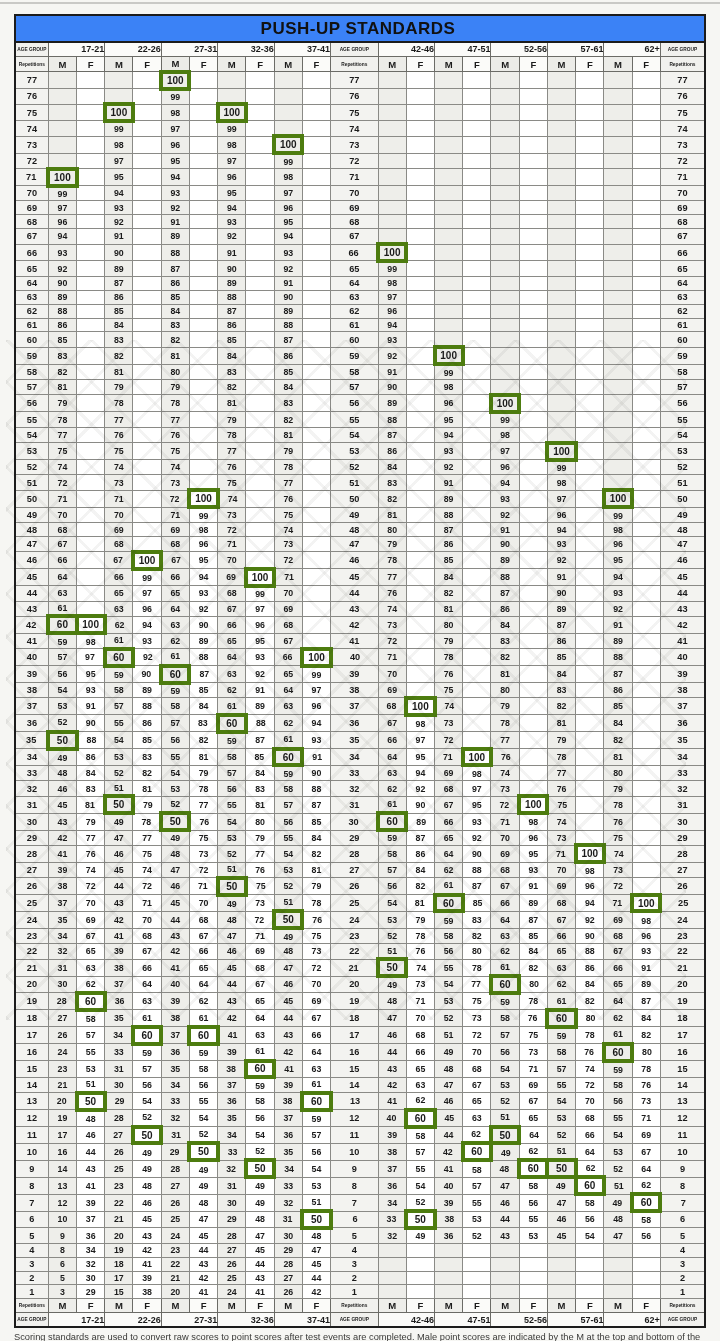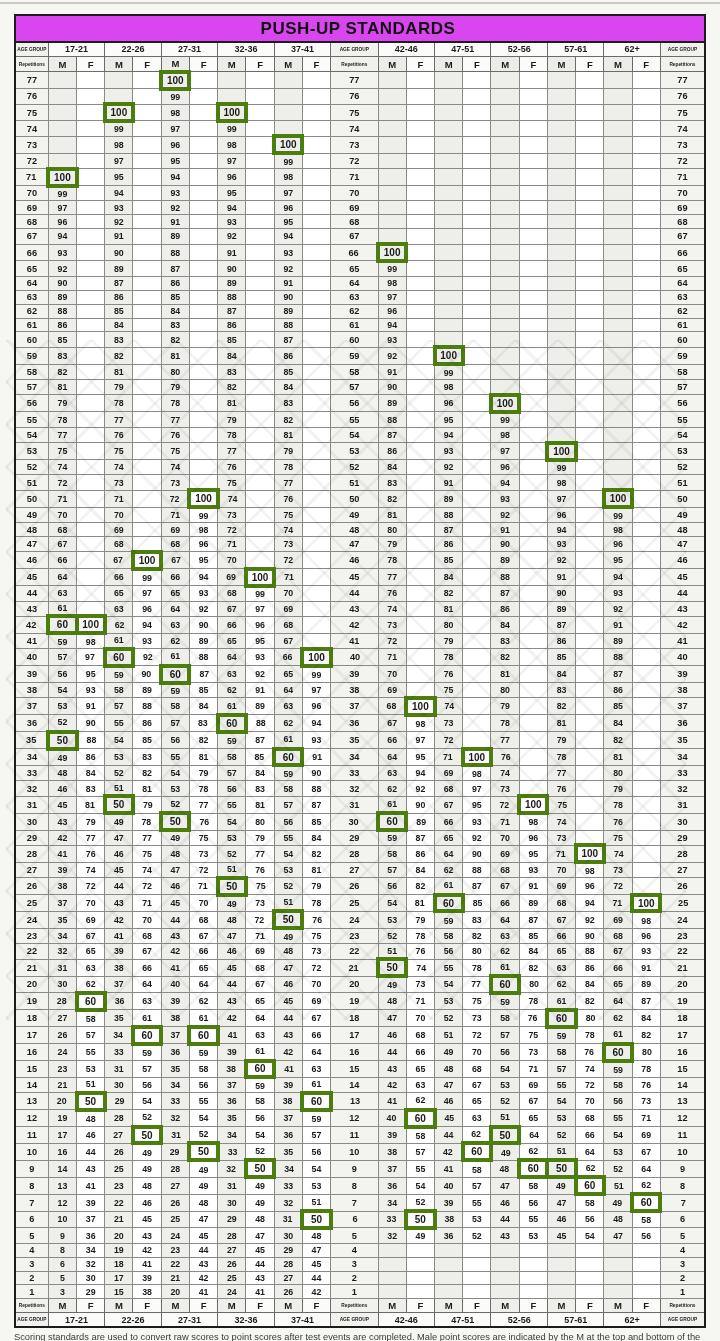--- a/index.html
+++ b/index.html
@@ -8,21 +8,21 @@
     background:#f6f6f3;
     font-family:"Liberation Sans", sans-serif;
     position:relative;
     overflow:hidden;
   }
   .scan-edge{position:absolute;top:2px;left:0;width:720px;height:2px;background:#c9c9c6;}
   .sheet{position:absolute;top:14px;left:14px;width:692px;}
   .title-box{
     border:2px solid #1c1c1c;
     border-bottom:none;
-    background:#d946ef;
+    background:#3b82f6;
     text-align:center;
     font-weight:bold;
     font-size:17px;
     letter-spacing:.5px;
     padding:3px 4px 2px 0;
     color:#111;
   }
   table{
     border-collapse:collapse;
     table-layout:fixed;
@@ -37,21 +37,21 @@
     vertical-align:middle;
     font-weight:bold;
     font-size:8.8px;
     height:12.9px;
     color:#1b1b1b;
     overflow:hidden;
     white-space:nowrap;
   }
   thead th, tfoot td{border-color:#6b6b66;background:#fbfbf9;}
   .corner{font-size:4.8px;letter-spacing:0;color:#222;background:#f1f1ee;}
-  .agehdr{font-size:9px;}
+  .agehdr{font-size:9px;text-align:right;}
   .sexhdr{font-size:9.5px;}
   .rep{font-size:9.2px;background:#f3f3f0;}
   .mcol{background:#ececE8;background:#ececе8;}
   td.mcol{background:#eeeeea;}
   td.fcol{background:#ffffff;}
   .bb{
     border:4px solid #4d7c0f;
     font-size:10px;
   }
   .wm{

